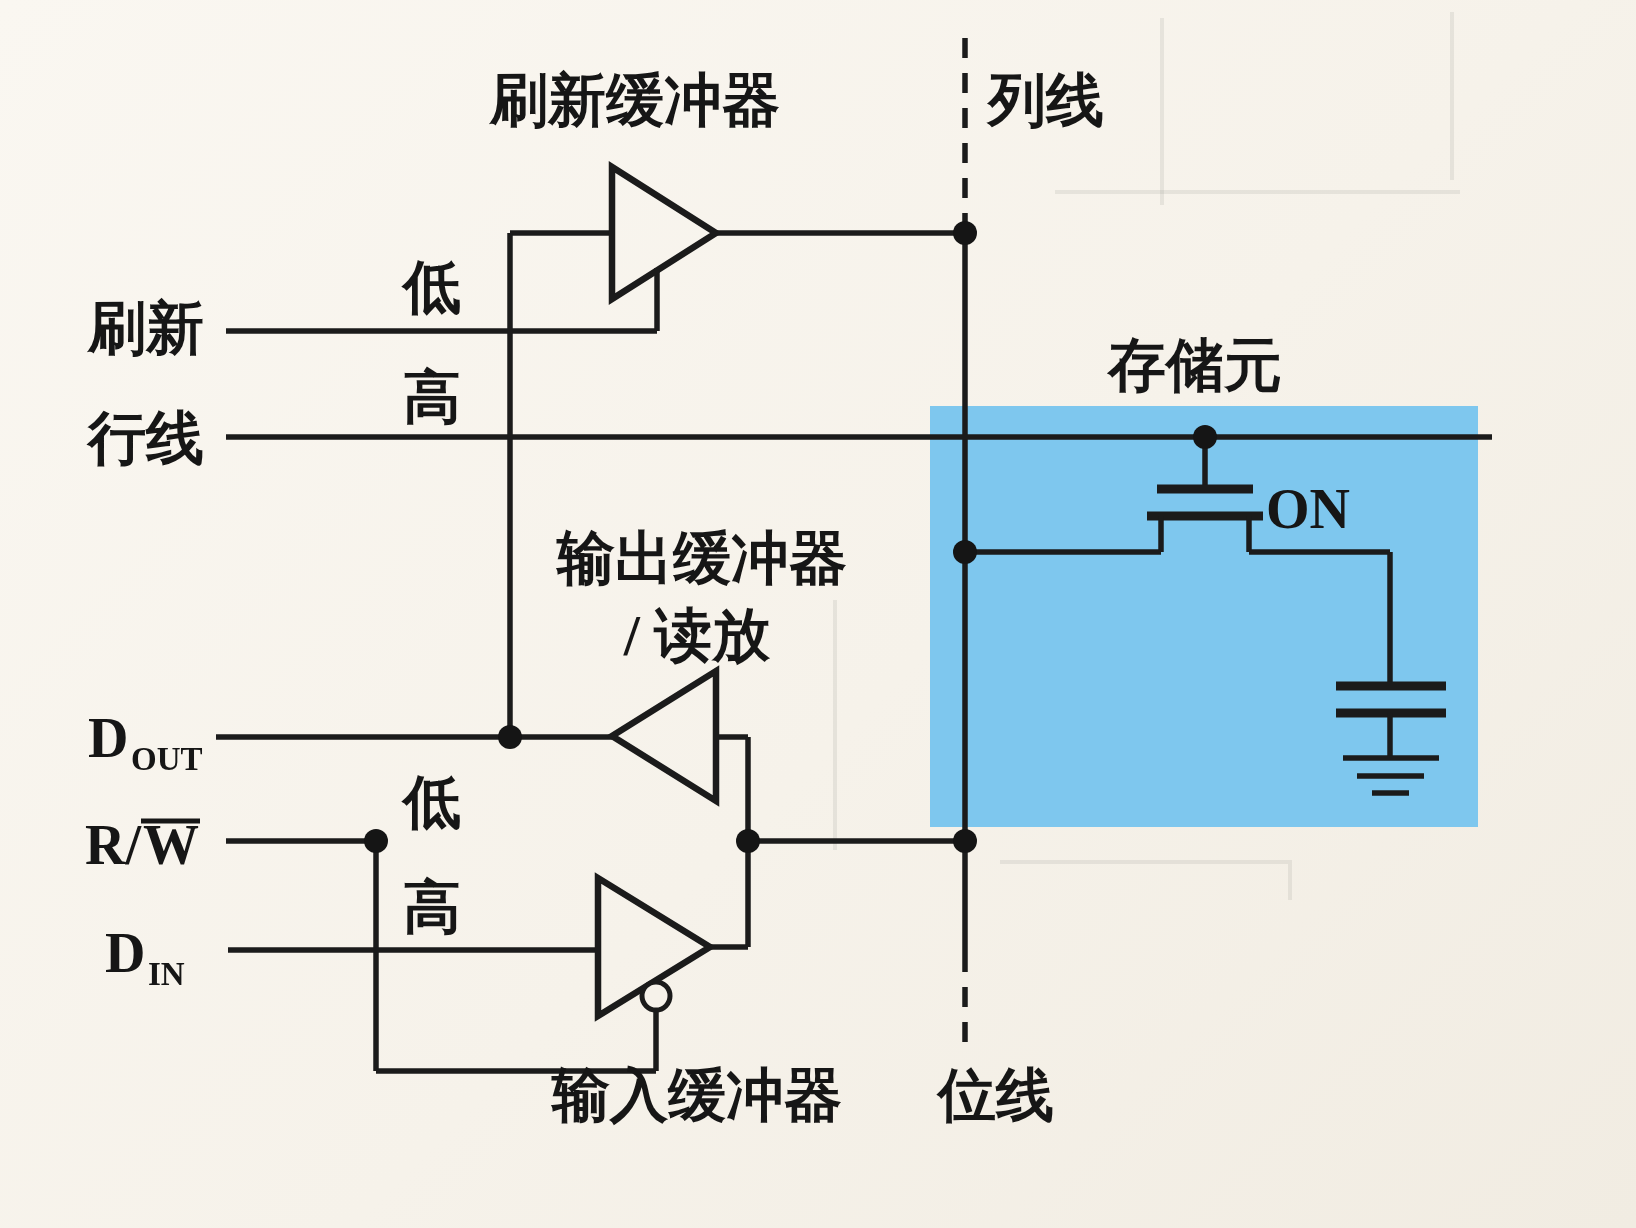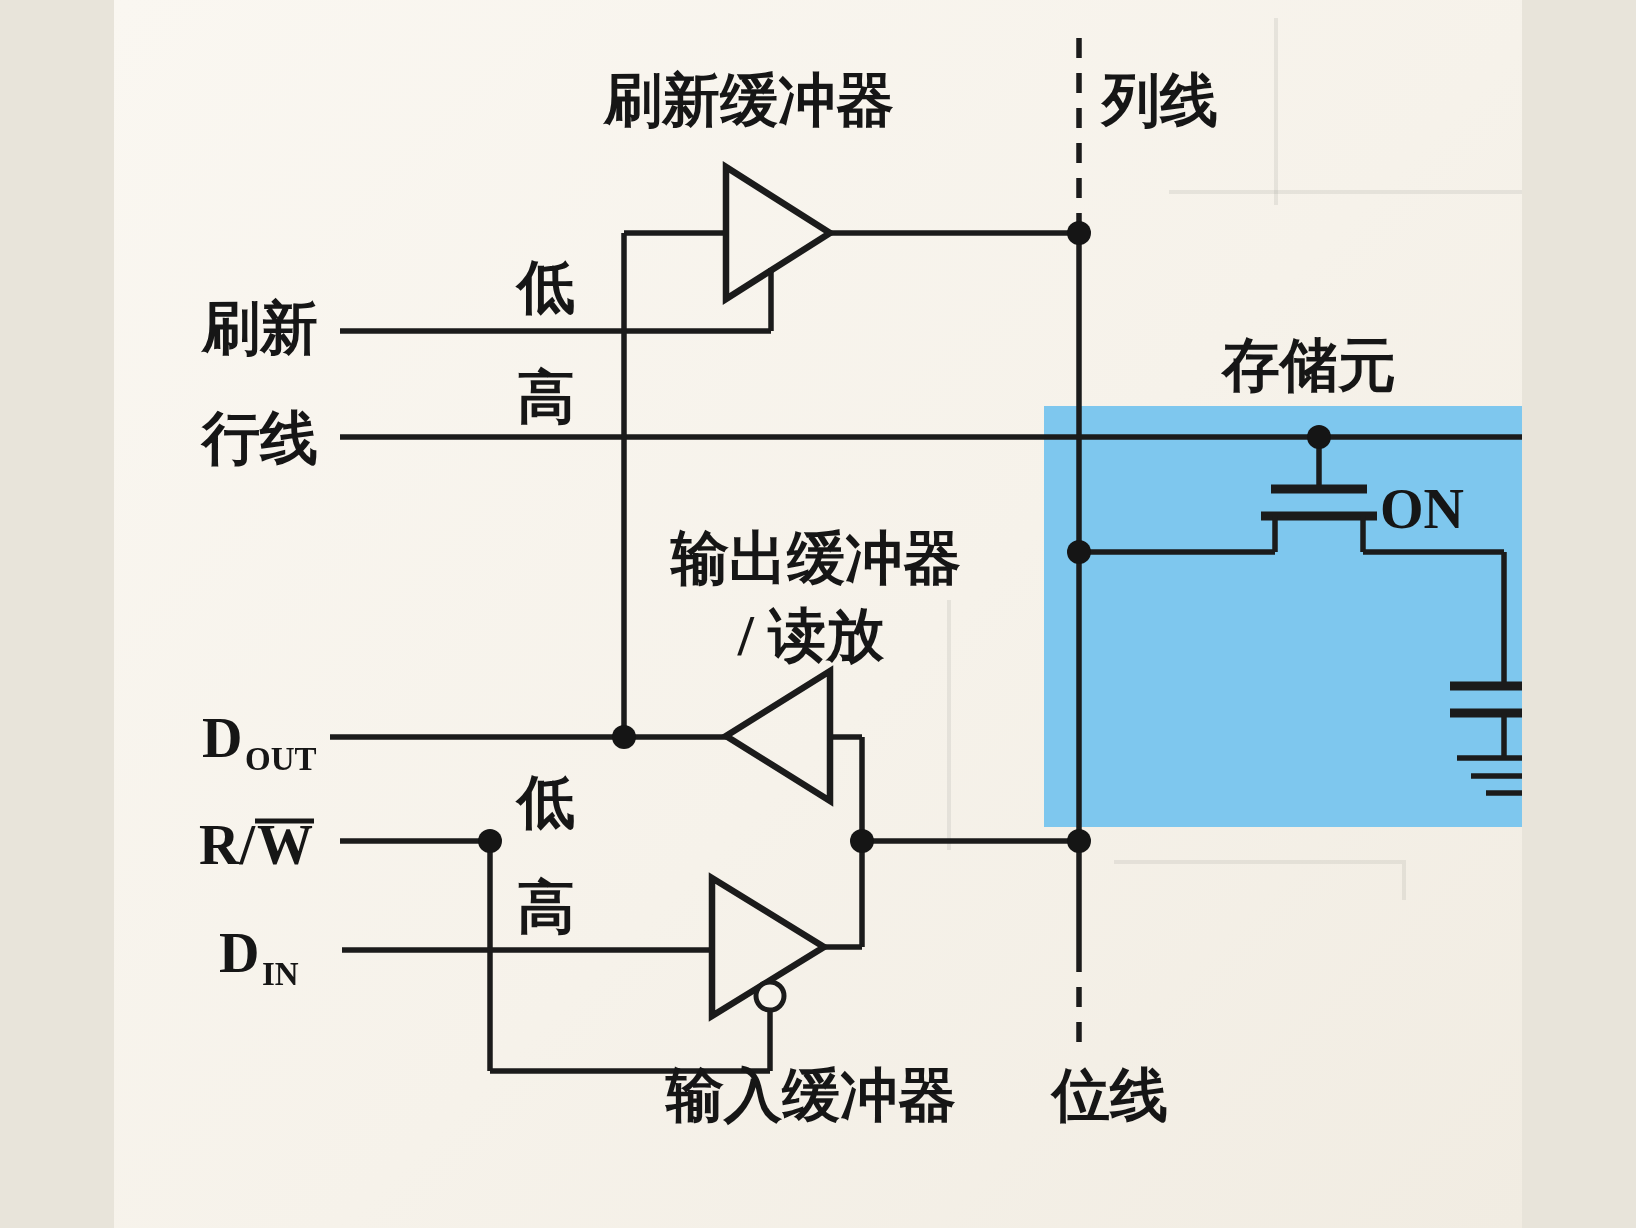--- a/index.html
+++ b/index.html
@@ -3,21 +3,21 @@
 <meta charset="utf-8">
 <style>
   html, body {
     margin: 0;
     padding: 0;
     background: #e8e4da;
     font-family: "Liberation Serif", "DejaVu Serif", serif;
   }
   .page {
     position: relative;
-    width: 1408px;
+    width: 1636px;
     height: 1228px;
     margin: 0 auto;
     background: linear-gradient(135deg, #faf7f1 0%, #f6f2ea 55%, #f1ece2 100%);
     overflow: hidden;
   }
   svg { display: block; }
   text {
     font-family: "Liberation Serif", "DejaVu Serif", serif;
     fill: #161616;
   }

